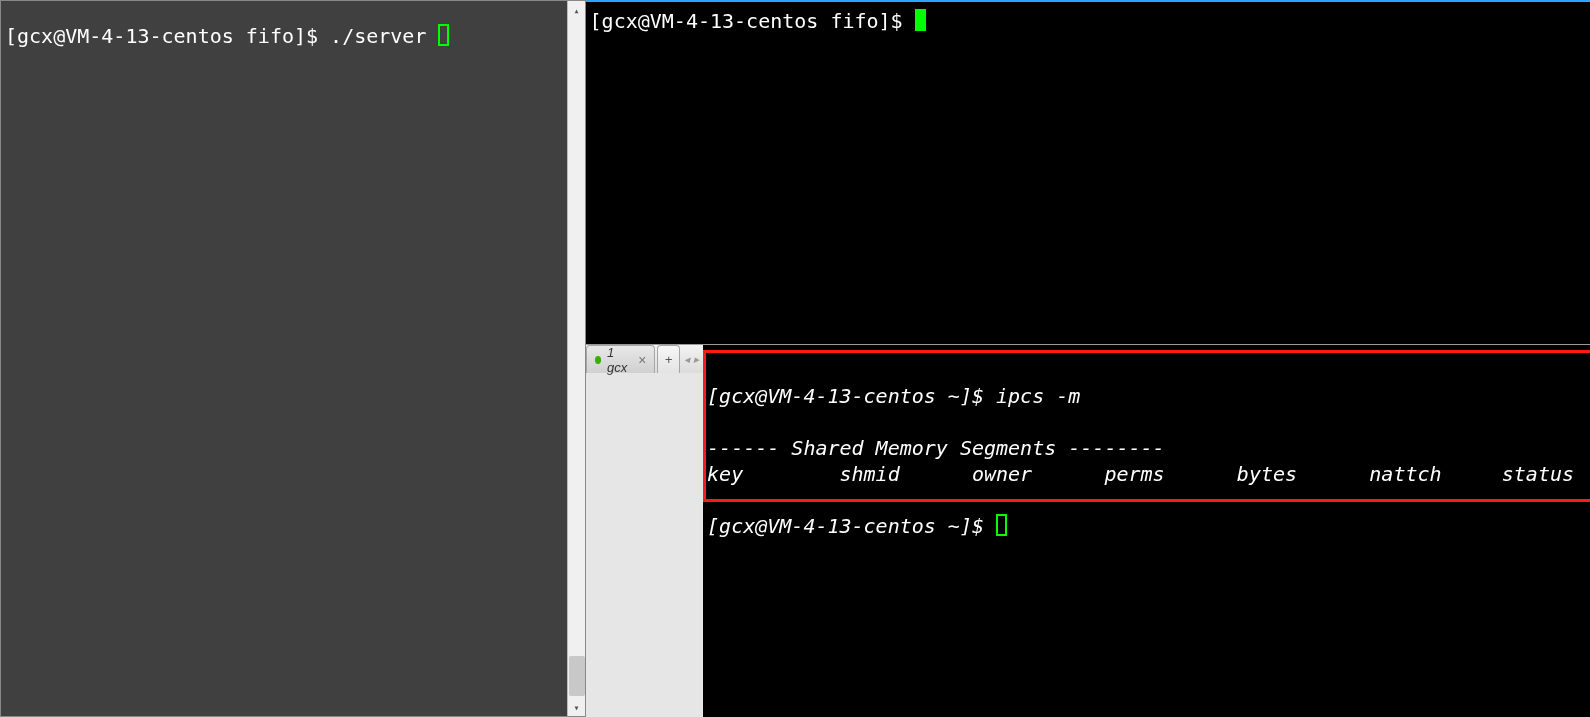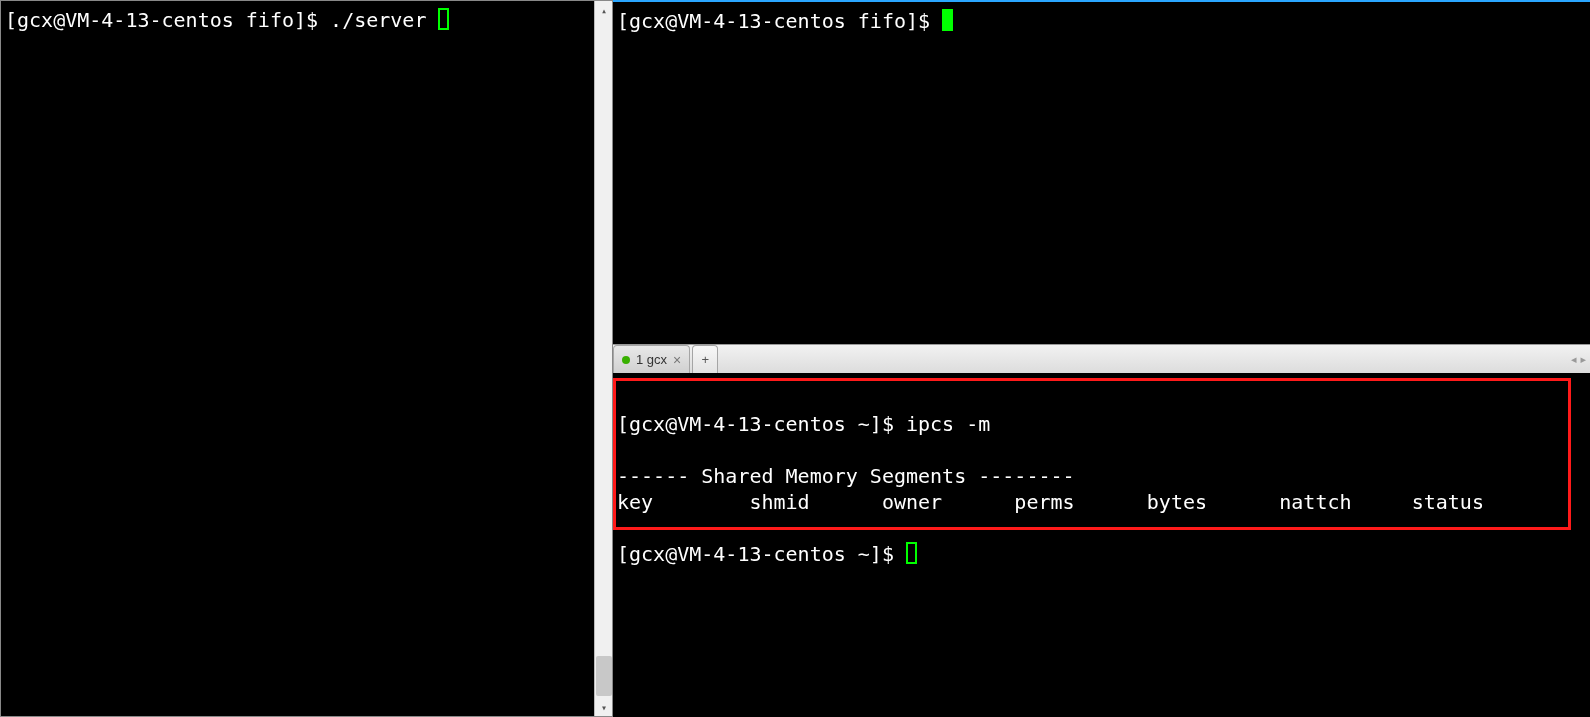--- a/index.html
+++ b/index.html
@@ -14,23 +14,23 @@
   }
   .left-pane {
     width: 613px;
     height: 717px;
     position: relative;
     display: flex;
     border: 1px solid #888;
   }
   .left-term {
     flex: 1;
-    background: #000000;
+    background: #404040;
     color: #fff;
-    padding: 6px 4px;
+    padding: 22px 4px;
     white-space: pre;
     line-height: 26px;
   }
   .scrollbar-v {
     width: 18px;
     background: #f0f0f0;
     position: relative;
     border-left: 1px solid #bbb;
   }
   .scroll-arrow {
@@ -63,23 +63,24 @@
     background: #000;
     color: #fff;
     border-top: 2px solid #2aa6ff;
     padding: 6px 4px;
     white-space: pre;
     line-height: 26px;
   }
   .right-bottom-wrap {
     flex: 1;
     display: flex;
-    flex-direction: column;
+    flex-direction: row;
     background: #e6e6e6;
     border-top: 1px solid #999;
+    font-style: italic;
   }
   .tab-bar {
     height: 28px;
     background: linear-gradient(#f2f2f2,#dcdcdc);
     display: flex;
     align-items: stretch;
     font-family: sans-serif;
     font-size: 13px;
   }
   .tab {

